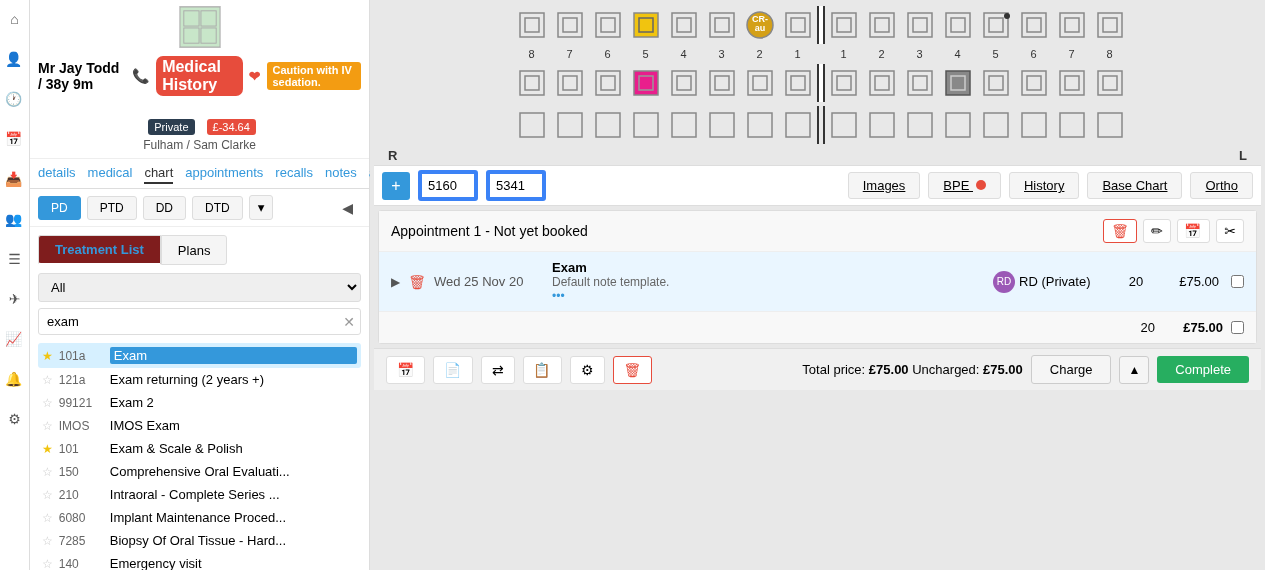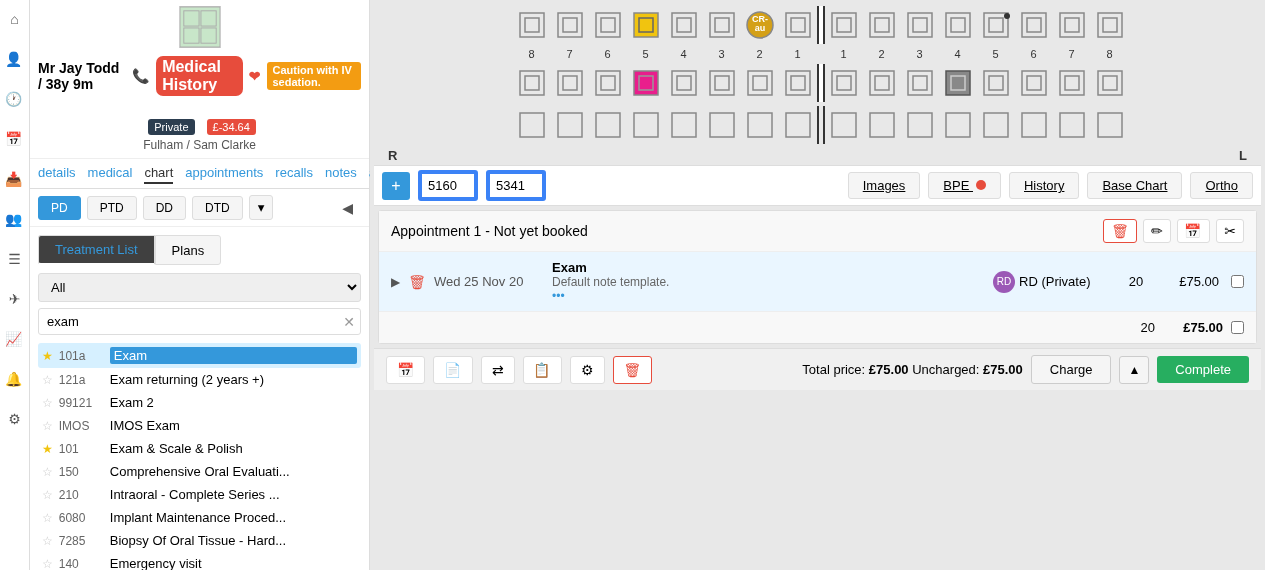--- a/index.html
+++ b/index.html
@@ -125,21 +125,21 @@
     .treatment-area { flex: 1; overflow-y: auto; padding: 8px; }
 
     .tab-buttons { display: flex; gap: 0; margin-bottom: 8px; }
     .tab-btn {
       padding: 6px 16px;
       border: 1px solid #ddd;
       background: #f5f5f5;
       cursor: pointer;
       font-size: 13px;
     }
-    .tab-btn.active { background: #404040; border-bottom: 2px solid #fff; color: #3498db; font-weight: 400; }
+    .tab-btn.active { background: #7f1d1d; border-bottom: 2px solid #fff; color: #3498db; font-weight: 700; }
     .tab-btn:first-child { border-radius: 3px 0 0 3px; }
     .tab-btn:last-child { border-radius: 0 3px 3px 0; }
 
     .filter-select {
       width: 100%;
       padding: 5px 8px;
       border: 1px solid #ddd;
       border-radius: 3px;
       margin-bottom: 6px;
       font-size: 13px;

